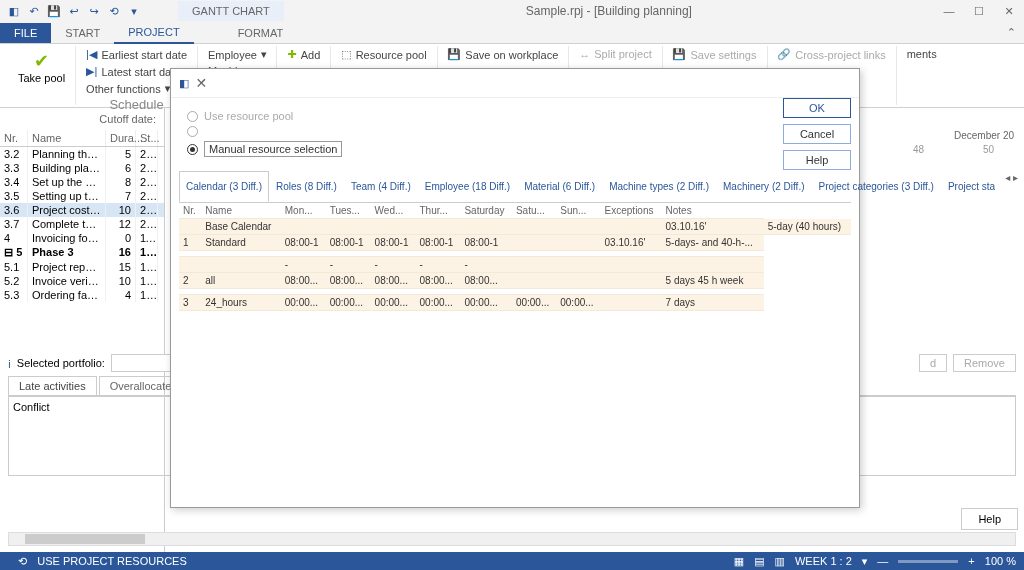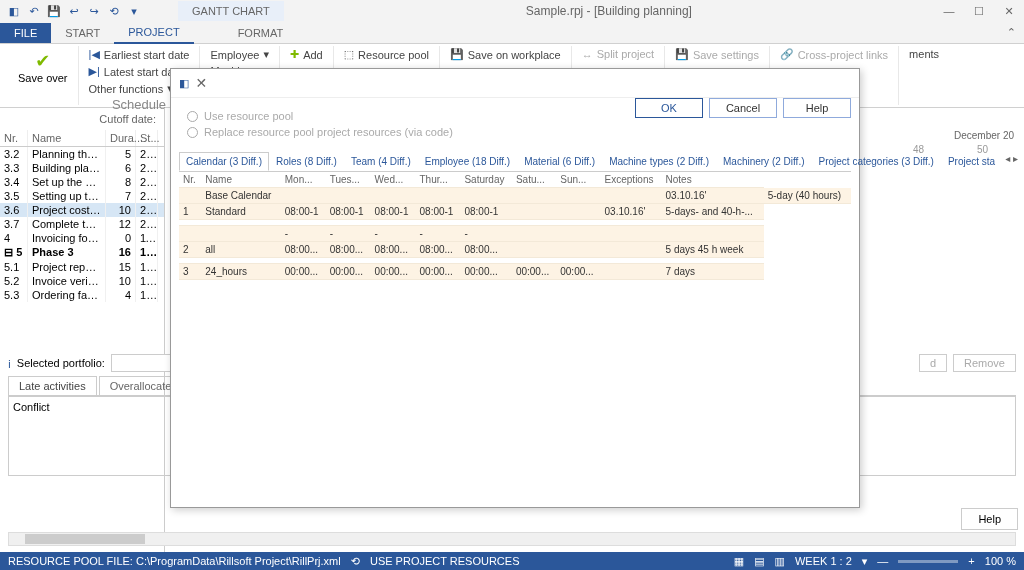--- a/index.html
+++ b/index.html
@@ -51,25 +51,25 @@
 .modal-backdrop { position:absolute; inset:0; }
 .modal { position:absolute; left:170px; top:68px; width:690px; height:440px; background:#fff; border:1px solid #999; box-shadow:2px 2px 8px rgba(0,0,0,.2); display:flex; flex-direction:column; }
 .modal-title { display:flex; align-items:center; padding:6px 8px; border-bottom:1px solid #eee; }
 .modal-title .ttl { flex:1; color:#333; }
 .modal-title .x { color:#666; font-size:14px; }
 .modal-body { position:relative; flex:1; padding:8px; }
 .radio-row { display:flex; align-items:center; gap:6px; margin:4px 0 4px 8px; color:#aaa; }
 .radio-row.enabled { color:#333; }
 .radio { width:11px; height:11px; border:1px solid currentColor; border-radius:50%; display:inline-flex; align-items:center; justify-content:center; }
 .radio .dot { width:5px; height:5px; background:#333; border-radius:50%; }
-.modal-btns { position:absolute; right:8px; top:0; display:flex; flex-direction:row; gap:6px; }
+.modal-btns { position:absolute; right:8px; top:0; display:flex; flex-direction:column; gap:6px; }
 .modal-btns .mbtn { width:68px; text-align:center; border:1px solid #8faadc; padding:3px 0; color:#333; }
 .modal-btns .mbtn.ok { border-color:#2b579a; color:#2b579a; }
 .modal-tabs { display:flex; border-bottom:1px solid #ccc; margin-top:14px; }
-.modal-tabs div { padding:3px 6px; color:#2b579a; font-size:10px; border:1px solid transparent; white-space:nowrap; }
+.modal-tabs div { padding:9px 6px; color:#2b579a; font-size:10px; border:1px solid transparent; white-space:nowrap; }
 .modal-tabs div.active { border:1px solid #ccc; border-bottom:1px solid #fff; background:#fff; }
 .modal-tabs .scroll { margin-left:auto; color:#666; padding:0 2px; }
 .cal-table { width:100%; border-collapse:collapse; }
 .cal-table th, .cal-table td { text-align:left; padding:2px 4px; font-size:10px; color:#333; border-bottom:1px solid #f3e9d8; }
 .cal-table th { color:#666; font-weight:normal; }
 .cal-table tr.data { background:#fdf3e4; }
 .cal-table tr.sep td { height:6px; }
 </style>
 </head>
 <body>
@@ -98,21 +98,21 @@
   <div class="tab">START</div>
   <div class="tab active">PROJECT</div>
   <div class="tab" style="margin-left:30px">FORMAT</div>
   <span style="margin-left:auto;padding:4px 8px;color:#666">⌃</span>
 </div>
 
 <div class="ribbon">
   <div class="ribbon-group">
     <div style="display:flex;flex-direction:column;align-items:center;padding:4px">
       <span style="color:#7fba00;font-size:18px">✔</span>
-      <span style="text-align:center;line-height:1.1">Save over</span>
+      <span style="text-align:center;line-height:1.1">Take pool</span>
     </div>
   </div>
   <div class="ribbon-group">
     <div class="ribbon-item">
         <span style="color:#2b579a">|◀</span>
         <span>Earliest start date</span>
       </div>
     <div class="ribbon-item">
         <span style="color:#2b579a">▶|</span>
         <span>Latest start date</span>
@@ -229,21 +229,21 @@
           <div class="col-name">Ordering facili...</div>
           <div class="col-dur">4</div>
           <div class="col-st">17.</div>
         </div>
       </div>
   </div>
   <div class="gantt-right">
     <div class="timeline-hdr">
       <span class="timeline-month" style="right:10px">December 20</span>
       <span class="timeline-wk" style="right:100px">48</span>
-      <span class="timeline-wk" style="right:36px">50</span>
+      <span class="timeline-wk" style="right:30px">50</span>
     </div>
   </div>
 </div>
 
 <div class="bottom-panel">
   <div class="portfolio-row">
     <span style="color:#2b579a">ℹ</span>
     <span>Selected portfolio:</span>
     <input class="portfolio-input" style="">
     <span style="flex:1"></span>
@@ -258,21 +258,20 @@
     <span>Conflict</span>
   </div>
 </div>
 <div class="help-btn">Help</div>
 
 <div class="scrollbar-h">
     <div class="thumb"></div>
   </div>
 
 <div class="statusbar">
-  <span>RESOURCE POOL FILE: C:\ProgramData\Rillsoft Project\RillPrj.xml</span>
   <span style="margin:0 10px">⟲</span>
   <span>USE PROJECT RESOURCES</span>
   <div class="right">
     <span>▦</span>
     <span>▤</span>
     <span>▥</span>
     <span>WEEK 1 : 2</span>
     <span>▾</span>
     <span>—</span>
     <span style="width:60px;height:3px;background:rgba(255,255,255,.4);display:inline-block"></span>
@@ -287,21 +286,26 @@
       <span style="color:#2b579a;margin-right:6px">◧</span>
       <span class="x">✕</span>
     </div>
     <div class="modal-body">
       <div class="radio-row">
           <span class="radio"></span>
           <span>Use resource pool</span>
         </div>
       <div class="radio-row">
           <span class="radio"></span>
-          <span>Replace resource pool project resources (via code)</span>
+        </div>
+      <div class="radio-row enabled">
+          <span class="radio">
+            <span class="dot"></span>
+          </span>
+          <span style="border:1px solid #999;padding:1px 4px">Manual resource selection</span>
         </div>
 
       <div class="modal-btns">
         <div class="mbtn ok">OK</div>
         <div class="mbtn">Cancel</div>
         <div class="mbtn">Help</div>
       </div>
 
       <div class="modal-tabs" id="modal-tabs">
           <div class="active">Calendar (3 Diff.)</div>

